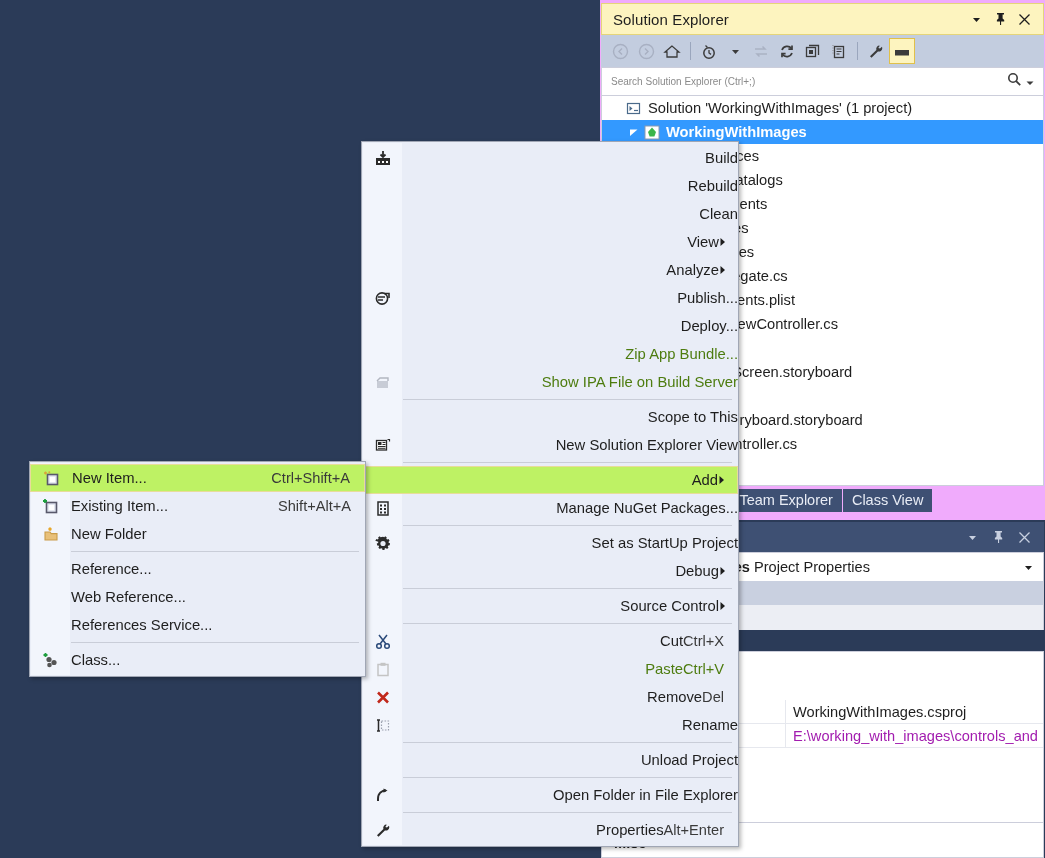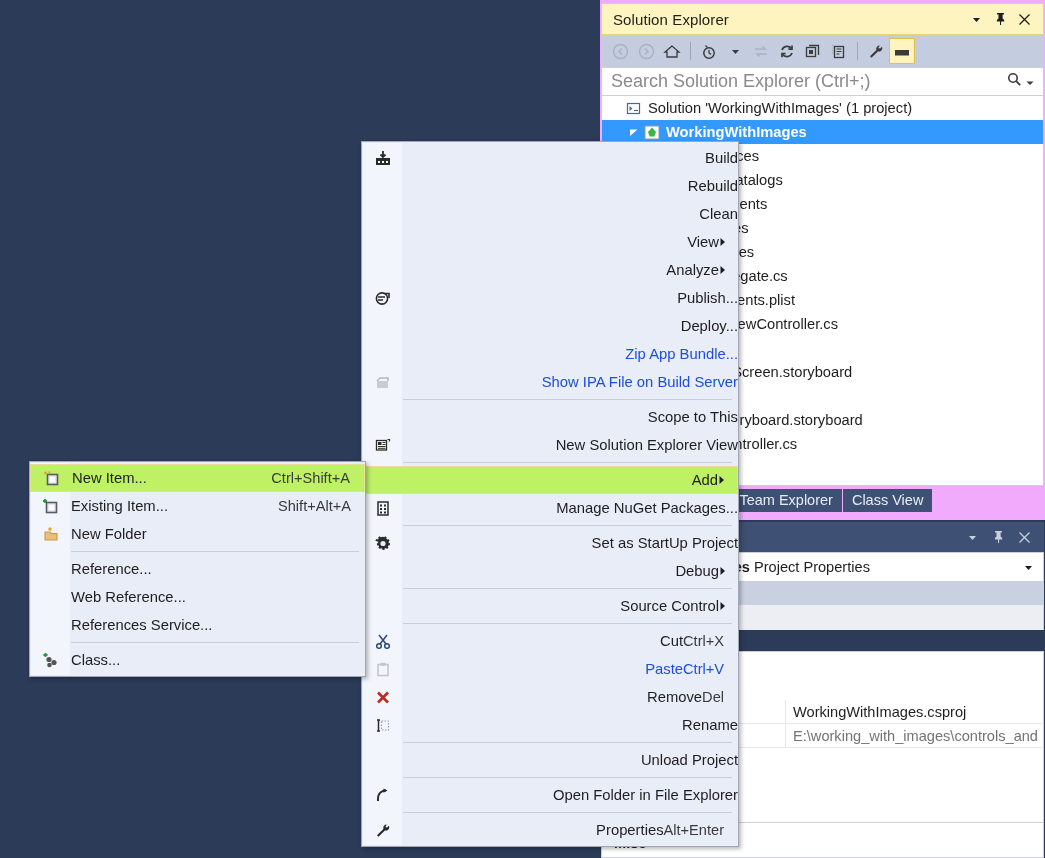--- a/index.html
+++ b/index.html
@@ -31,21 +31,21 @@
     display:flex;align-items:center;padding-left:6px;
   }
   .tb-btn{width:26px;height:26px;display:flex;align-items:center;justify-content:center;box-sizing:border-box;}
   .tb-btn.active{background:#fdf4bf;border:1px solid #e0c04a;}
   .tb-sep{width:1px;height:18px;background:#9aa6bd;margin:0 5px;}
   .se-search{
     position:absolute;left:1px;top:67px;width:443px;height:29px;
     background:#ffffff;border:1px solid #cccedb;box-sizing:border-box;
     display:flex;align-items:center;
   }
-  .se-search .ph{font-size:18px;color:#8a8a8a;margin-left:9px;}
+  .se-search .ph{font-size:10px;color:#8a8a8a;margin-left:9px;}
   .se-search .sicons{margin-left:auto;display:flex;align-items:center;gap:4px;padding-right:9px;color:#4a4a4a;}
   .se-tree{
     position:absolute;left:1px;top:96px;width:443px;height:390px;
     background:#ffffff;border:1px solid #cccedb;border-top:none;box-sizing:border-box;
     overflow:hidden;
   }
   .tree-row{
     height:24px;display:flex;align-items:center;font-size:14.7px;color:#1e1e1e;
     white-space:nowrap;box-sizing:border-box;
   }
@@ -86,21 +86,21 @@
     position:absolute;left:1px;top:83px;width:443px;height:25px;
     background:#eceef4;border-left:1px solid #cccedb;border-right:1px solid #cccedb;box-sizing:border-box;
   }
   .pp-grid{
     position:absolute;left:1px;top:108px;width:443px;height:190px;
     background:#ffffff;border:1px solid #cccedb;box-sizing:border-box;overflow:hidden;margin-top:21px;
   }
   .pg-row{display:flex;height:24px;align-items:center;border-bottom:1px solid #e6e8ee;box-sizing:border-box;}
   .pg-name{width:184px;flex:none;border-right:1px solid #e6e8ee;height:100%;box-sizing:border-box;}
   .pg-val{font-size:14.6px;color:#1e1e1e;padding-left:7px;white-space:nowrap;overflow:hidden;}
-  .pg-val.dim{color:#737373;}
+  .pg-val.dim{color:#a21caf;}
   .pp-desc{
     position:absolute;left:1px;top:300px;width:443px;height:36px;
     background:#ffffff;border:1px solid #cccedb;box-sizing:border-box;
     display:flex;align-items:center;
   }
   .pp-desc .d{font-size:14.6px;color:#1e1e1e;font-weight:bold;margin-left:12px;margin-top:6px;}
   
   .ctxmenu{
     position:absolute;background:#e9edf7;border:1px solid #a0a6b4;
     box-shadow:2px 2px 4px rgba(0,0,0,.28);
@@ -111,21 +111,21 @@
   }
   .mi{
     position:relative;height:28px;display:flex;align-items:center;
     font-size:14.8px;color:#1e1e1e;box-sizing:border-box;
     padding-left:0;
   }
   .mi .mi-ico{width:41px;flex:none;display:flex;align-items:center;justify-content:center;}
   .mi .mi-lbl{flex:1;white-space:nowrap;}
   .mi .mi-key{margin-left:auto;padding-right:14px;color:#3a3a3a;font-size:14.6px;}
   .mi .mi-arrow{margin-left:auto;padding-right:11px;display:flex;align-items:center;}
-  .mi.disabled .mi-lbl,.mi.disabled .mi-key{color:#1d4ed8;}
+  .mi.disabled .mi-lbl,.mi.disabled .mi-key{color:#4d7c0f;}
   .mi.hl{background:#bef264;border:1px solid #e8dc9a;}
   .sep{height:1px;background:#c9cdd8;margin:3px 6px 3px 41px;}
   #main-context-menu{left:361px;top:141px;width:378px;}
   #add-submenu{left:29px;top:461px;width:337px;}
   #add-submenu .mi .mi-ico{width:41px;}
 </style>
 </head>
 <body>
 
 <div id="solution-explorer">

